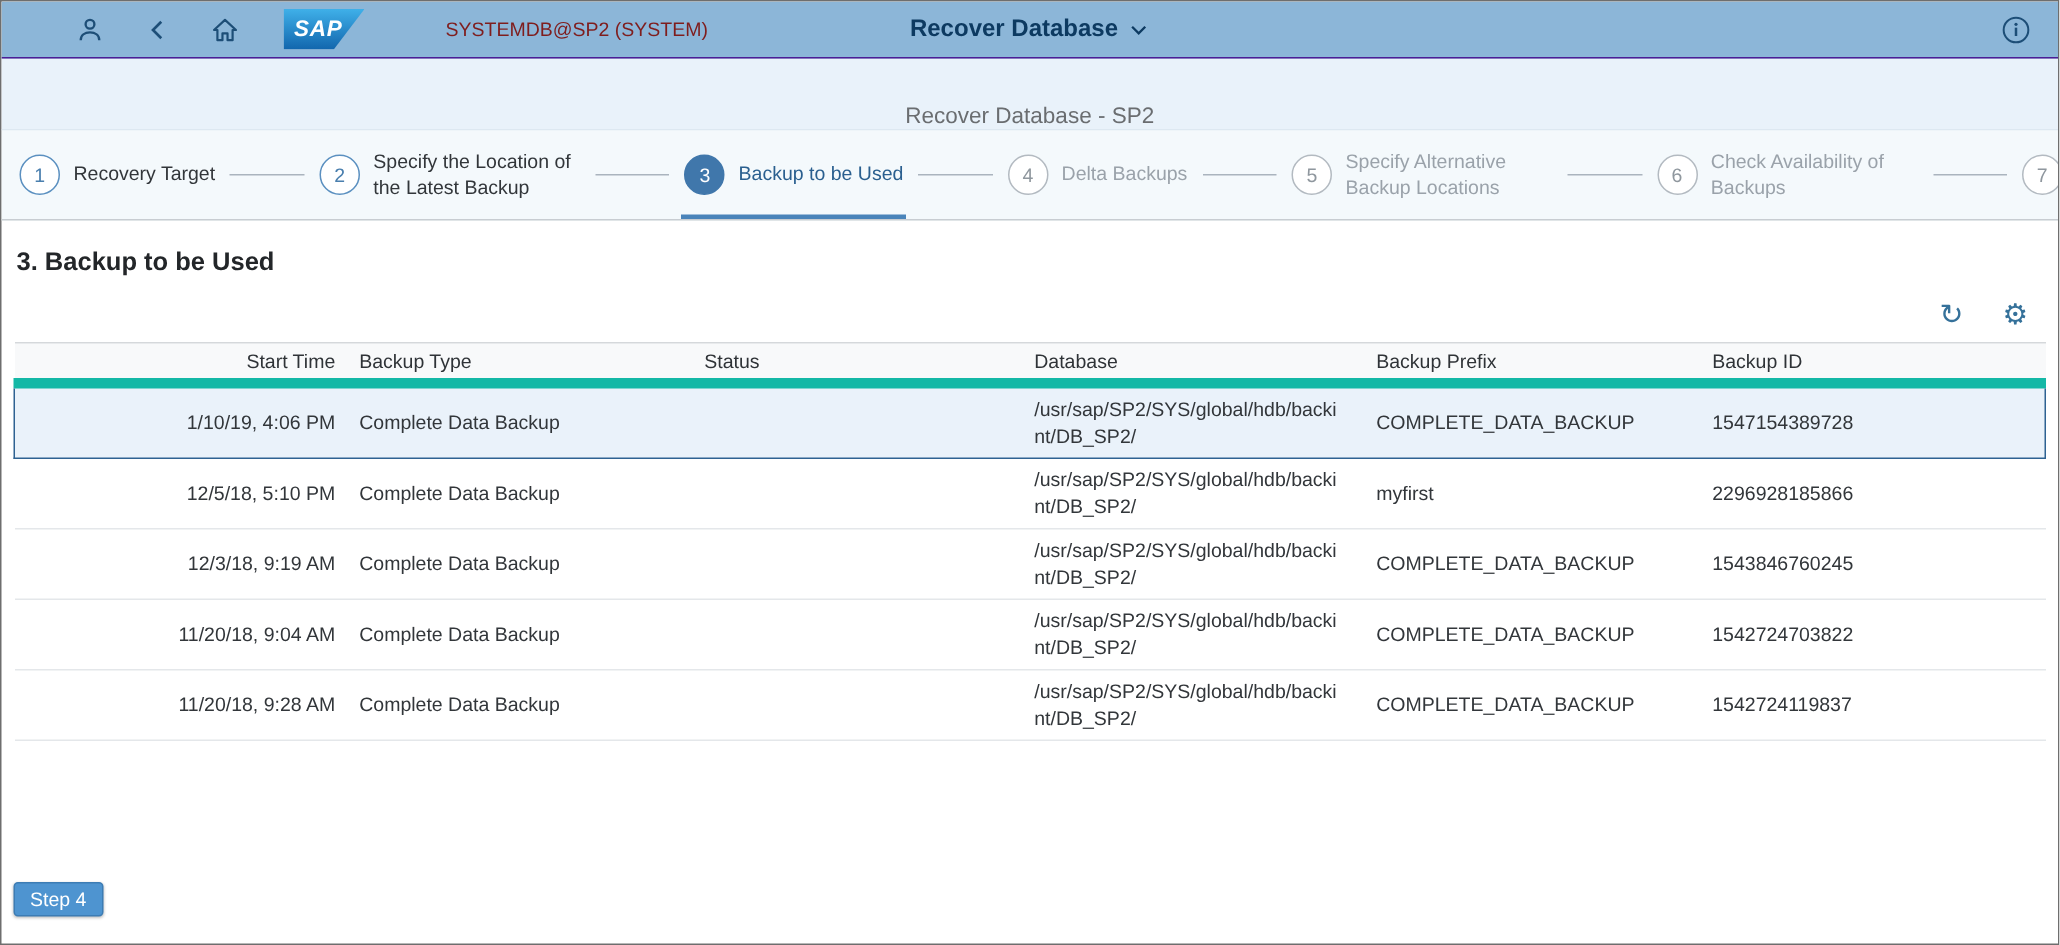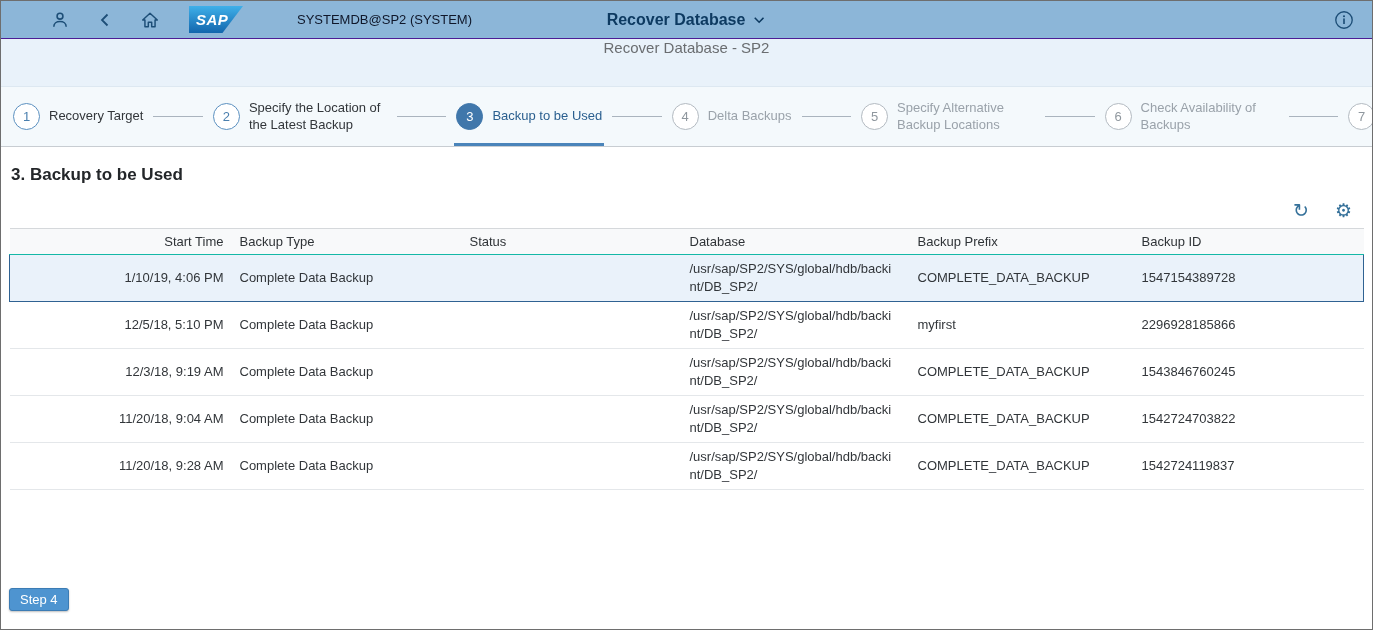--- a/index.html
+++ b/index.html
@@ -5,27 +5,27 @@
   * { margin:0; padding:0; box-sizing:border-box; }
   body { font-family:"Liberation Sans", sans-serif; background:#ffffff; }
   .app { width:1373px; height:630px; border:1px solid #6e6e6e; background:#ffffff; overflow:hidden; position:relative; }
 
   
   .topbar { height:38px; background:#8cb6d8; border-bottom:1px solid #4c1d95; display:flex; align-items:center; position:relative; padding:0 18px 0 50px; }
   .topbar-left { display:flex; align-items:center; gap:28px; }
   .icon-btn { display:flex; align-items:center; justify-content:center; cursor:pointer; }
   .sap-logo { width:54px; height:27px; background:linear-gradient(180deg,#3fb0e9 0%, #1266ad 100%); clip-path:polygon(0 0, 100% 0, 62% 100%, 0 100%); display:flex; align-items:center; padding-left:7px; margin-left:2px; }
   .sap-logo span { color:#fff; font-style:italic; font-weight:bold; font-size:15px; letter-spacing:.5px; }
-  .system-label { font-size:13px; color:#0f172a; margin-left:26px; }
+  .system-label { font-size:13px; color:#7f1d1d; margin-left:26px; }
   .title-cluster { position:absolute; left:50%; transform:translateX(-50%); display:flex; align-items:center; gap:7px; cursor:pointer;justify-content:space-between; }
   .page-title { font-size:16px; font-weight:600; color:#0d3a61; }
   .topbar-right { margin-left:auto; display:flex; align-items:center; }
 
   
-  .subheader { height:48px; background:#e9f2fa; border-bottom:1px solid #dde8f1; display:flex; align-items:flex-start; justify-content:center; }
+  .subheader { height:48px; background:#e9f2fa; border-bottom:1px solid #dde8f1; display:flex; align-items:flex-end; justify-content:center; }
   .subheader-title { font-size:15px; color:#6a6d70; }
 
   
   .wizard { height:60px; background:#f4f9fc; border-bottom:1px solid #c8cdd2; display:flex; align-items:stretch; padding:0 8px; overflow:hidden; }
   .step { display:flex; align-items:center; position:relative; flex:0 0 auto; padding:0 4px; }
   .step .circle { width:27px; height:27px; border-radius:50%; display:flex; align-items:center; justify-content:center; font-size:13px; flex:0 0 auto; }
   .step .label { margin-left:9px; font-size:13px; line-height:1.25; max-width:138px; }
   .step.done .circle { background:#ffffff; border:1px solid #5b90c0; color:#4a7fae; }
   .step.done .label { color:#32363a; }
   .step.active .circle { background:#4077ab; border:1px solid #4077ab; color:#ffffff; }
@@ -38,21 +38,21 @@
 
   
   .content { padding:0 8px; }
   .section-title { font-size:17px; font-weight:bold; color:#232629; margin:18px 2px 0; }
   .toolbar { display:flex; justify-content:flex-end; align-items:center; gap:26px; margin:16px 12px 8px 0; }
   .tool-icon { font-size:19px; color:#35719a; cursor:pointer; line-height:1; }
 
   
   table { width:100%; border-collapse:collapse; font-size:13px; color:#32363a; table-layout:fixed; }
   thead tr { height:26px; background:#f8f9fa; }
-  thead td { border-top:1px solid #d5d8db; border-bottom:1px solid #14b8a6; font-size:13px; color:#2f3337; padding:4px 16px 4px 0; }
+  thead td { border-top:1px solid #d5d8db; border-bottom:7px solid #14b8a6; font-size:13px; color:#2f3337; padding:4px 16px 4px 0; }
   tbody tr { height:47px; }
   tbody td { border-bottom:1px solid #e4e7ea; padding:5px 16px 5px 0; vertical-align:middle; line-height:18px; }
   .col-time { text-align:right; padding-right:16px; }
   td.loc { word-break:break-all; padding-right:26px; }
   tr.selected td { background:#eaf2fa; border-top:1px solid #2f6292; border-bottom:1px solid #2f6292; }
   tr.selected td:first-child { border-left:1px solid #2f6292; }
   tr.selected td:last-child { border-right:1px solid #2f6292; }
 
   
   .step-button { position:absolute; left:8px; bottom:18px; background:#4e94d0; border:1px solid #3c7cb4; border-radius:3px; color:#ffffff; font-size:13px; padding:3px 10px; cursor:pointer; box-shadow:0 1px 2px rgba(0,0,0,.25); }

